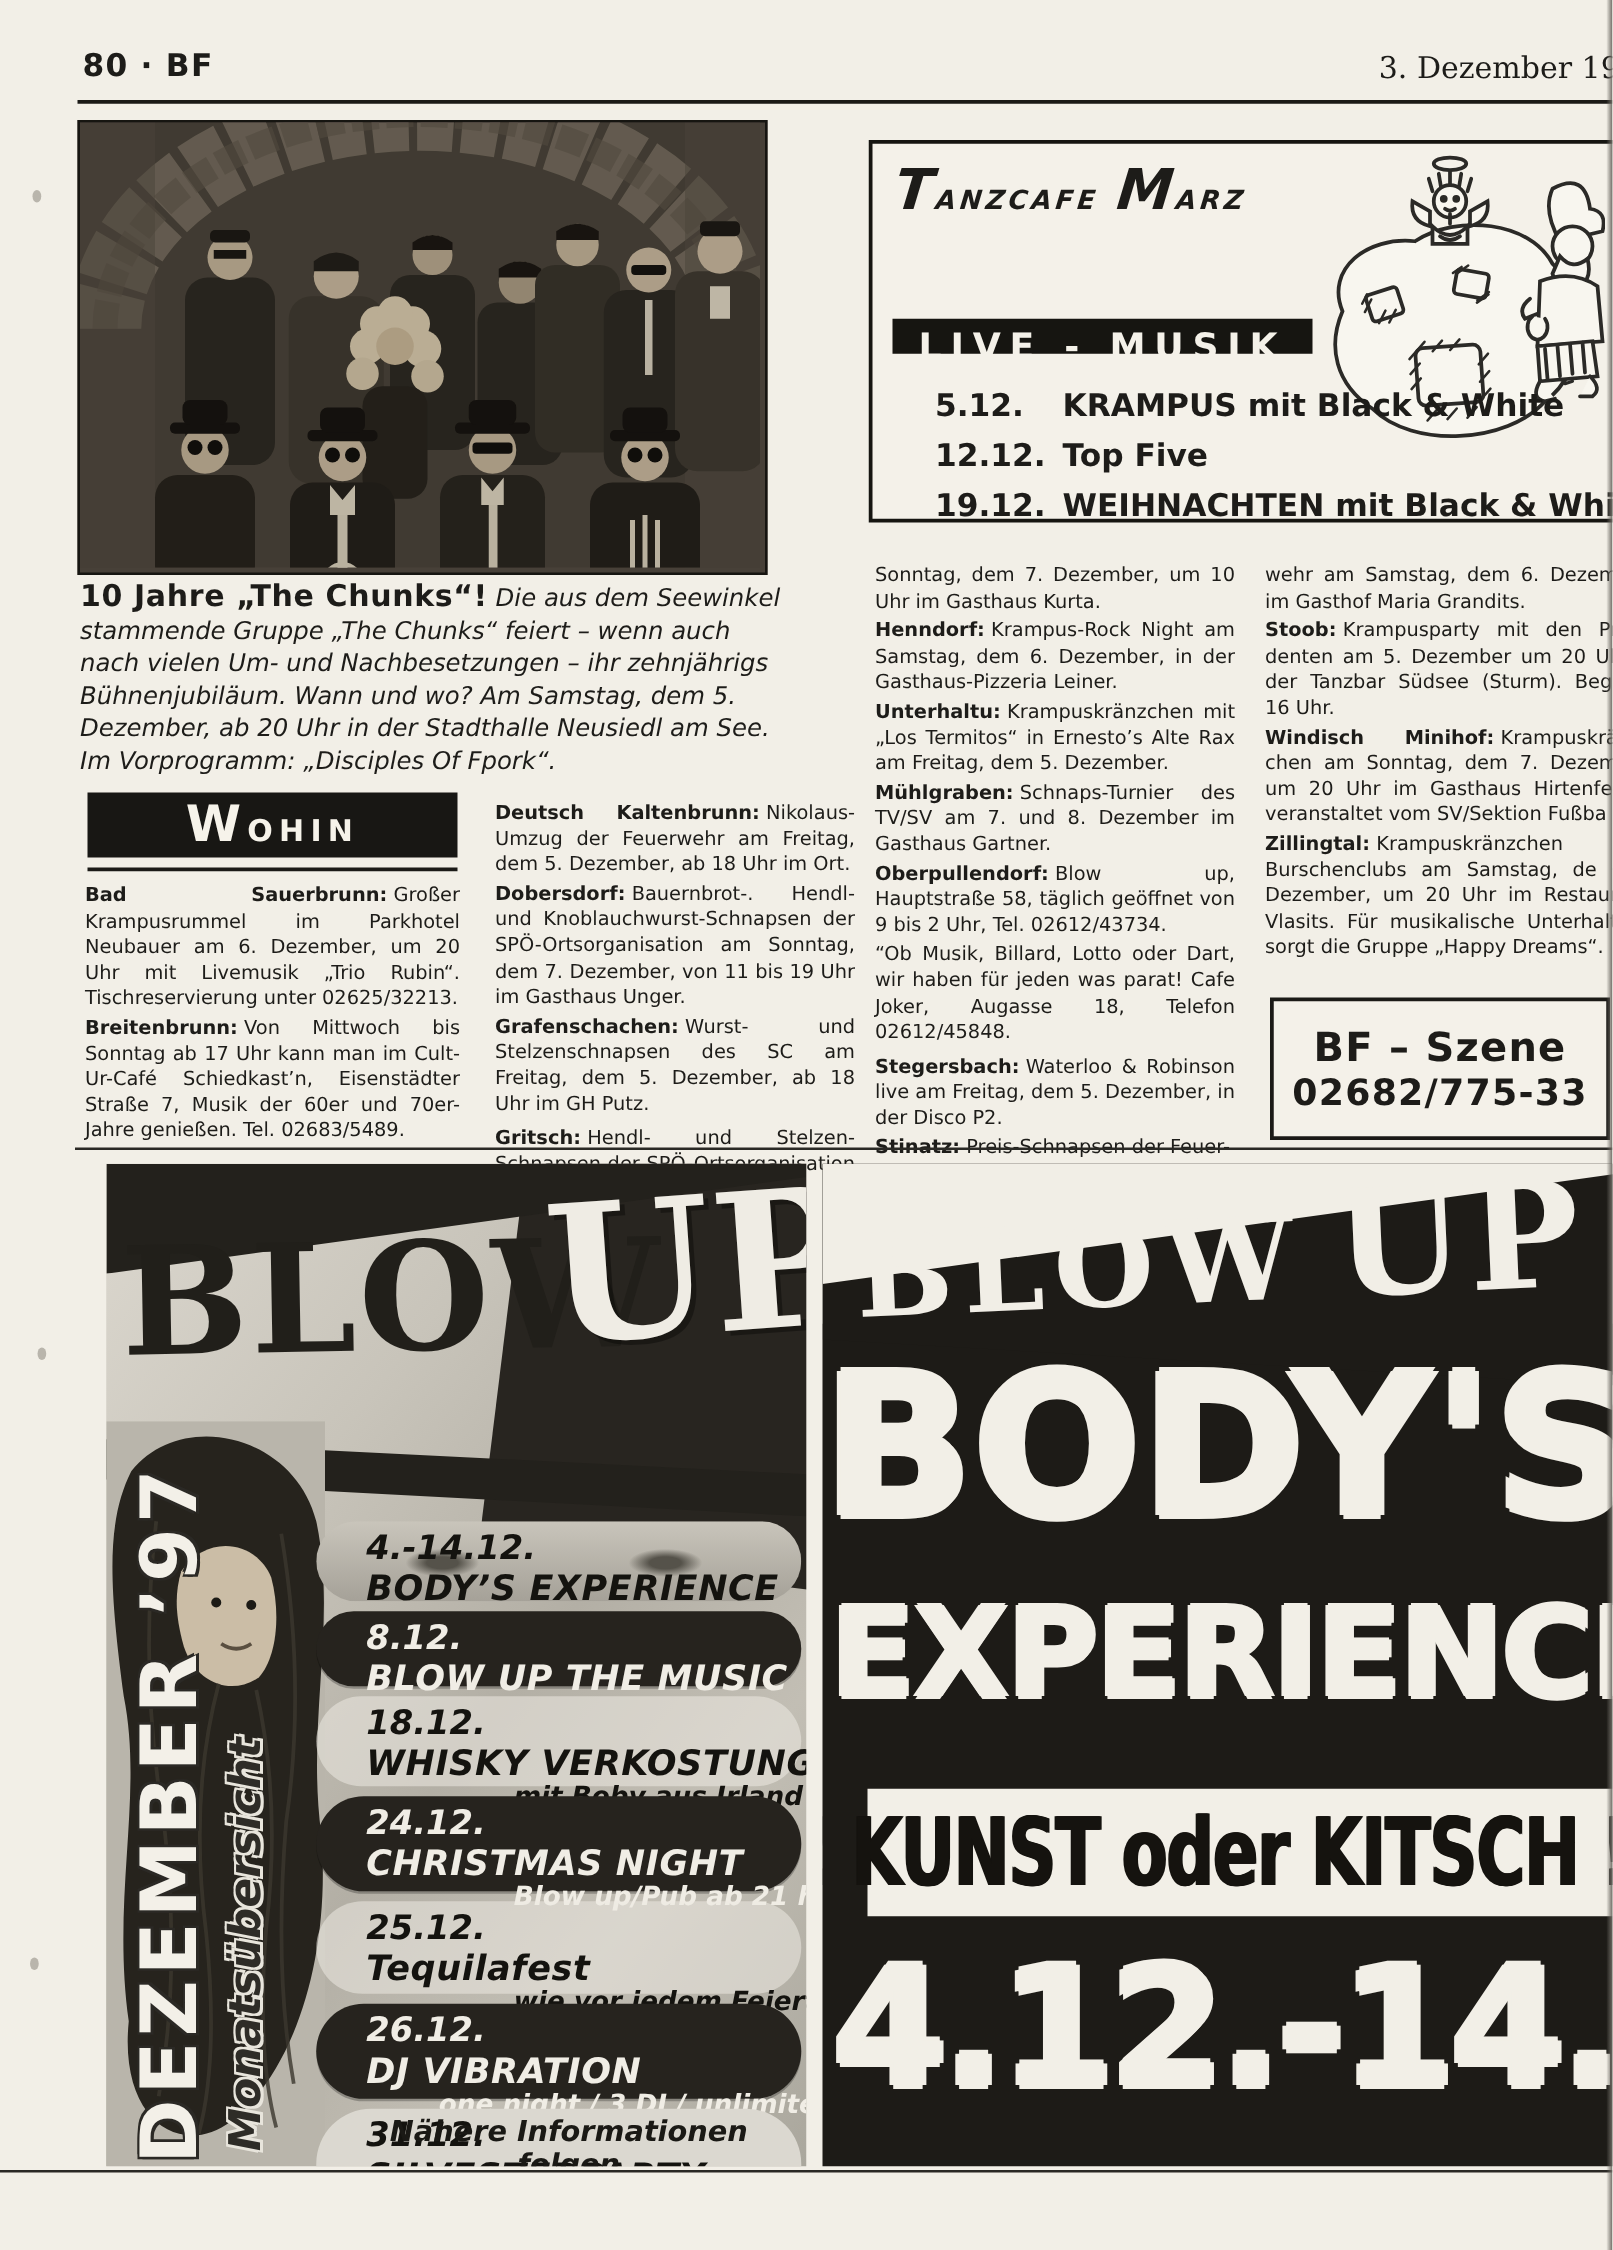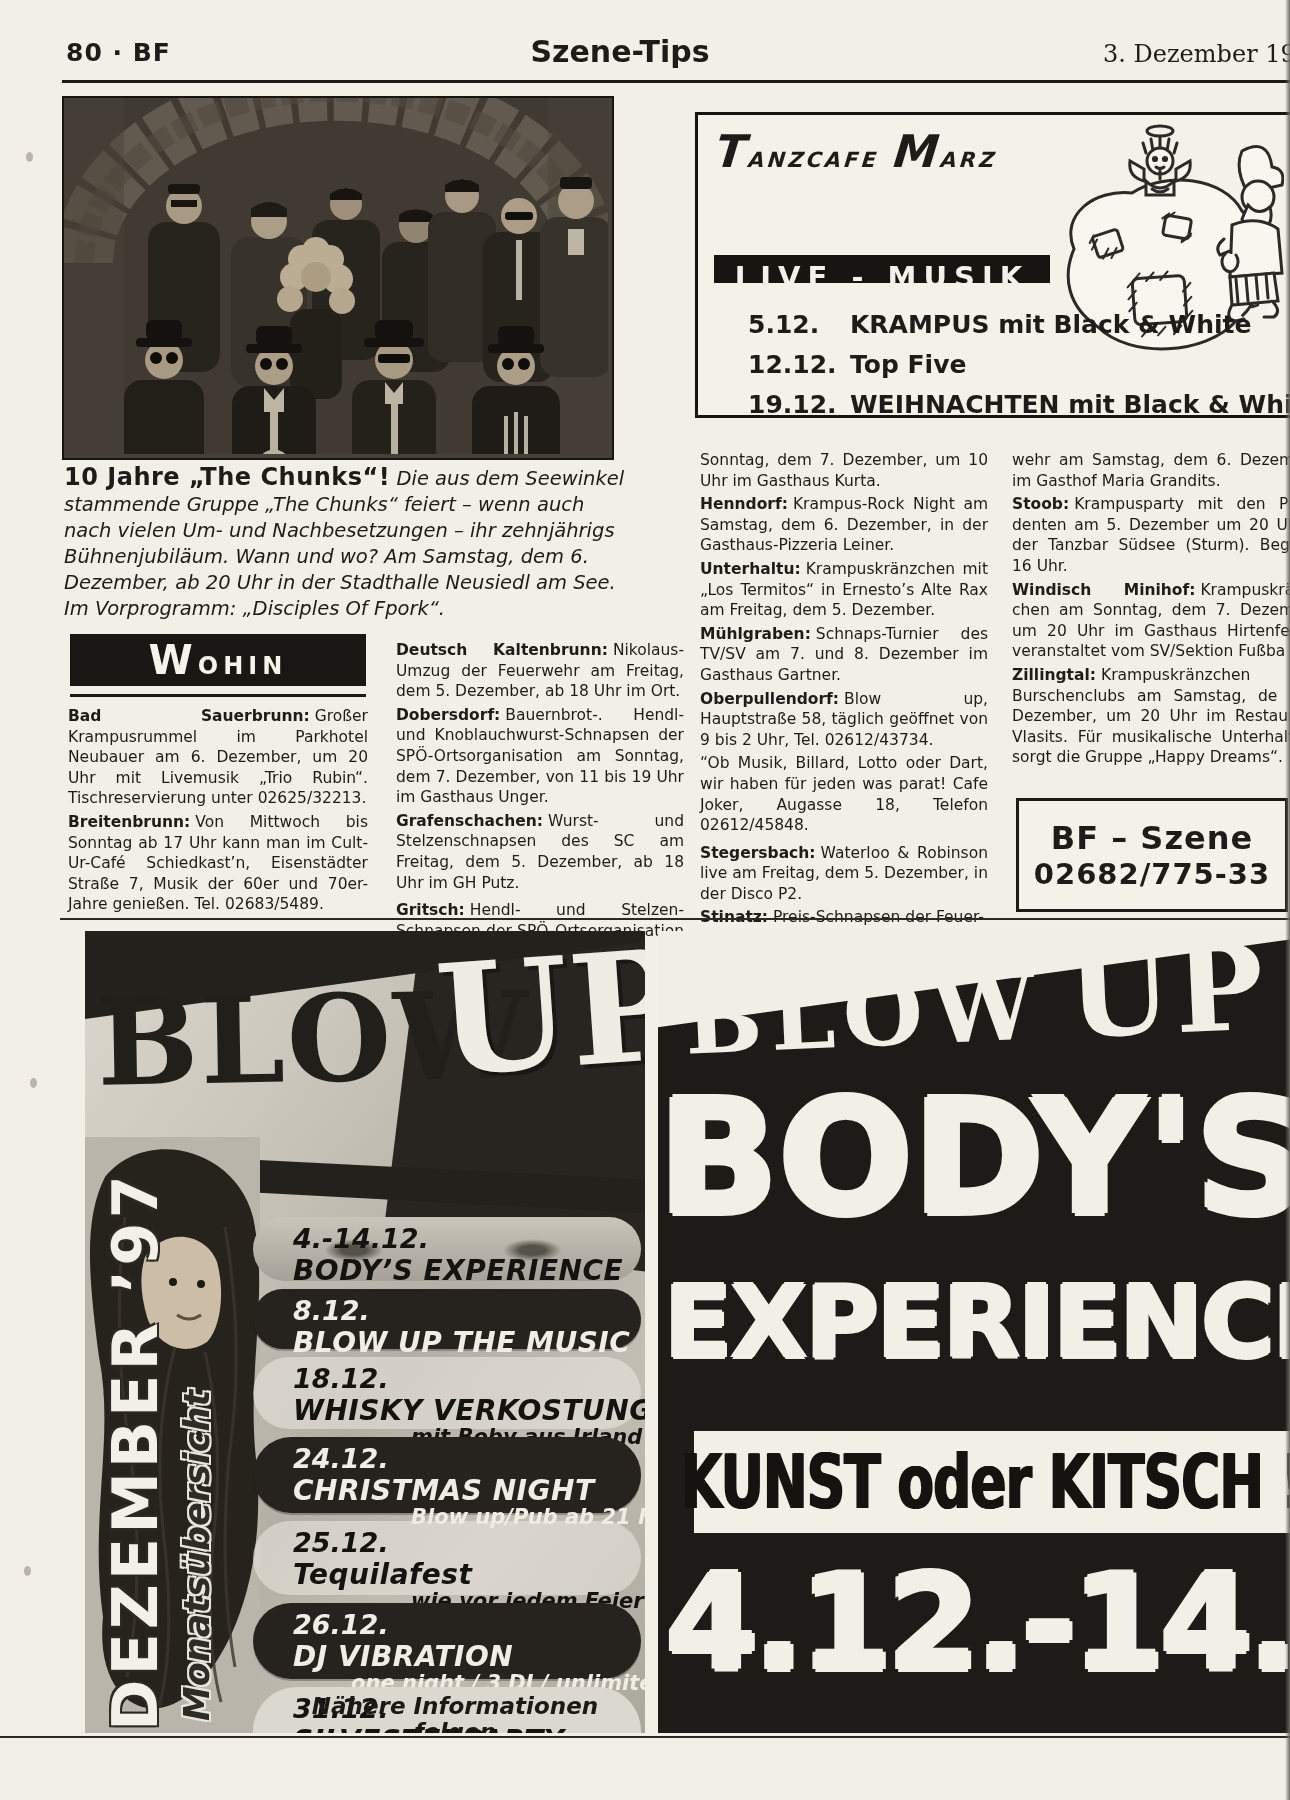--- a/index.html
+++ b/index.html
@@ -131,21 +131,20 @@
 
   .edge-right{right:0;top:0;width:5px;height:100%;background:linear-gradient(to left,#6d6a63,rgba(109,106,99,0));}
   .punch{width:7px;height:10px;border-radius:50%;background:#b9b5ac;}
 </style>
 </head>
 <body>
 
 <div class="page">
 
   <div class="abs hdr-page">80 · BF</div>
-  <div class="abs hdr-title">Szene-Tips</div>
   <div class="abs hdr-date">3. Dezember 199</div>
   <div class="abs hdr-rule"></div>
 
   <div class="abs band-photo">
     <svg width="544" height="356" viewBox="0 0 544 356">
       <rect width="544" height="356" fill="#453f36"></rect>
       <path d="M20,165 A250,170 0 0 1 524,165" fill="none" stroke="#7e7466" stroke-width="58" stroke-dasharray="30 7" opacity="0.75"></path>
       <path d="M20,165 A250,170 0 0 1 524,165" fill="none" stroke="#5a5246" stroke-width="20" stroke-dasharray="22 6" opacity="0.6"></path>
       <rect x="0" y="0" width="60" height="356" fill="#514a3f" opacity="0.5"></rect>
       <rect x="484" y="0" width="60" height="356" fill="#514a3f" opacity="0.5"></rect>
@@ -245,21 +244,21 @@
               <line x1="10" y1="50" x2="10" y2="92"></line>
             </g>
           </g>
       </g>
       <rect width="544" height="356" fill="#2c2820" opacity="0.18"></rect>
     </svg>
   </div>
 
   <p class="abs caption">
     <b>10 Jahre „The Chunks“!</b>
-    <i>Die aus dem Seewinkel stammende Gruppe „The Chunks“ feiert – wenn auch nach vielen Um- und Nachbesetzungen – ihr zehnjährigs Bühnenjubiläum. Wann und wo? Am Samstag, dem 6. Dezember, ab 20 Uhr in der Stadthalle Neusiedl am See. Im Vorprogramm: „Disciples Of Fpork“.</i>
+    <i>Die aus dem Seewinkel stammende Gruppe „The Chunks“ feiert – wenn auch nach vielen Um- und Nachbesetzungen – ihr zehnjährigs Bühnenjubiläum. Wann und wo? Am Samstag, dem 5. Dezember, ab 20 Uhr in der Stadthalle Neusiedl am See. Im Vorprogramm: „Disciples Of Fpork“.</i>
   </p>
 
   <div class="abs royal-ad">
     <div class="royal-brand">
       <span class="word">Tanzcafe</span><span class="word">Marz</span>
     </div>
     <div class="royal-banner">LIVE - MUSIK</div>
     <div class="royal-illu">
       <svg width="238" height="290" viewBox="0 0 238 290">
         <g fill="none" stroke="#2b2a27" stroke-width="3" stroke-linecap="round">

